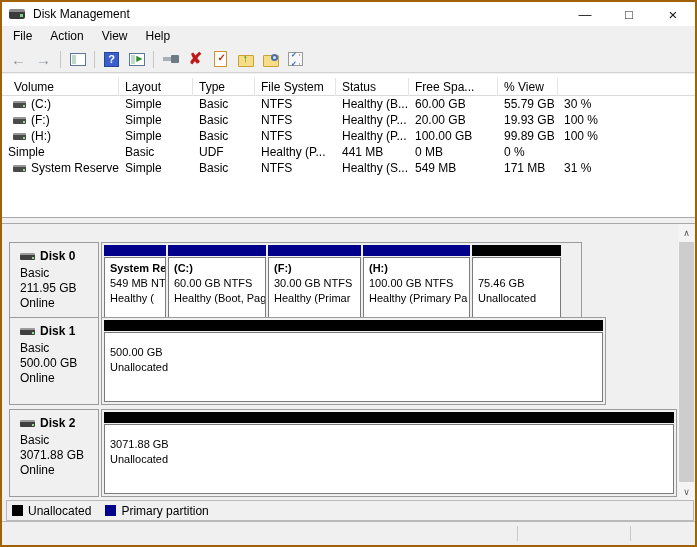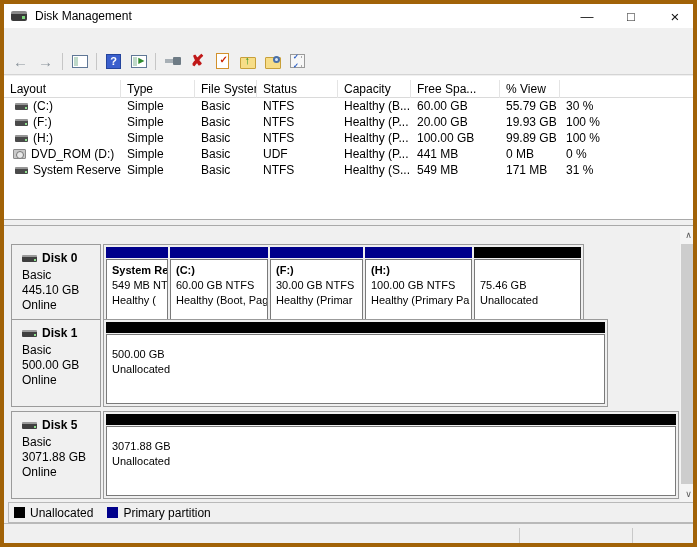--- a/index.html
+++ b/index.html
@@ -1,17 +1,17 @@
 <!DOCTYPE html>
 <html><head>
 <meta charset="utf-8">
 <style>
   * { margin:0; padding:0; box-sizing:border-box; }
   body { font-family:"Liberation Sans", sans-serif; background:#fff; }
-  .window { position:relative; width:697px; height:547px; border:4px solid #a16207;
+  .window { position:relative; width:697px; height:547px; border:2px solid #a16207;
             background:#F0F0F0; color:#000; overflow:hidden; font-size:12px; }
 
   
   .titlebar { position:absolute; left:0; top:0; width:693px; height:24px; background:#fff;
               display:flex; align-items:center; padding-left:7px; }
   .app-ic { width:16px; height:10px; border-radius:2px; margin-right:8px; flex:none;
             background:linear-gradient(#8a8a8a 0 3px,#3a3a3a 3px); position:relative; }
   .app-ic::after { content:""; position:absolute; right:2px; bottom:2px; width:3px; height:3px; background:#7CD67C; }
   .controls { margin-left:auto; display:flex; }
   .win-btn { width:44px; height:24px; display:flex; align-items:center; justify-content:center;
@@ -111,20 +111,26 @@
   <div class="titlebar">
     <span class="app-ic"></span>
     <span>Disk Management</span>
     <span class="controls">
       <span class="win-btn">—</span>
       <span class="win-btn">□</span>
       <span class="win-btn" style="font-size:15px">×</span>
     </span>
   </div>
 
+  <div class="menubar">
+    <span class="menu-item">File</span>
+    <span class="menu-item">Action</span>
+    <span class="menu-item">View</span>
+    <span class="menu-item">Help</span>
+  </div>
 
   <div class="toolbar">
     <span class="tbtn">
       <span class="arrow">←</span>
       </span>
     <span class="tbtn">
       <span class="arrow">→</span>
       </span>
     <span class="tsep"></span>
     <span class="tbtn">
@@ -176,25 +182,25 @@
         <span class="prow">
             <span class="pchk">✓</span>
             <span class="pline"></span>
           </span>
       </span>
       </span>
   </div>
 
   <div class="listpane">
     <div class="vgrid vhead">
+      <span class="hc first">Volume</span>
       <span class="hc">Layout</span>
       <span class="hc">Type</span>
       <span class="hc">File System</span>
       <span class="hc">Status</span>
-      <span class="hc">Capacity</span>
       <span class="hc">Free Spa...</span>
       <span class="hc">% View</span>
       <span class="hc filler"></span>
     </div>
 
     <div class="vgrid vrow">
       <span class="c vol-cell">
           <span class="vol-ic"></span>
           <span>(C:)</span>
         </span>
@@ -229,24 +235,20 @@
       <span class="c">Simple</span>
       <span class="c">Basic</span>
       <span class="c">NTFS</span>
       <span class="c">Healthy (P...</span>
       <span class="c">100.00 GB</span>
       <span class="c">99.89 GB</span>
       <span class="c">100 %</span>
       <span class="c"></span>
     </div>
     <div class="vgrid vrow">
-      <span class="c vol-cell" style="padding-left:9px">
-          <span class="dvd-ic"></span>
-          <span>DVD_ROM (D:)</span>
-        </span>
       <span class="c">Simple</span>
       <span class="c">Basic</span>
       <span class="c">UDF</span>
       <span class="c">Healthy (P...</span>
       <span class="c">441 MB</span>
       <span class="c">0 MB</span>
       <span class="c">0 %</span>
       <span class="c"></span>
     </div>
     <div class="vgrid vrow">
@@ -269,21 +271,21 @@
 
   <div class="bottompane">
 
     <div class="disk-row" style="top:18px;width:573px">
       <div class="disk-label">
         <div class="dname">
             <span class="disk-ic"></span>
           <span>Disk 0</span>
           </div>
         <div class="dline">Basic</div>
-        <div class="dline">445.10 GB</div>
+        <div class="dline">211.95 GB</div>
         <div class="dline">Online</div>
       </div>
       <div class="band" style="width:481px">
         <div class="pcell" style="width:62px">
           <div class="phead" style="background-color: rgb(0, 0, 139);"></div>
           <div class="pbody">
             <div class="pl b">System Reserved</div>
             <div class="pl">549 MB NTFS</div>
             <div class="pl">Healthy (</div>
           </div>
@@ -305,21 +307,21 @@
           </div>
         </div>
         <div class="pcell" style="width:107px">
           <div class="phead" style="background-color: rgb(0, 0, 139);"></div>
           <div class="pbody">
             <div class="pl b">(H:)</div>
             <div class="pl">100.00 GB NTFS</div>
             <div class="pl">Healthy (Primary Pa</div>
           </div>
         </div>
-        <div class="pcell" style="width:107px">
+        <div class="pcell" style="width:89px">
           <div class="phead" style="background-color: rgb(0, 0, 0);"></div>
           <div class="pbody">
             <div class="pl b"></div>
             <div class="pl">75.46 GB</div>
             <div class="pl">Unallocated</div>
           </div>
         </div>
       </div>
     </div>
 
@@ -341,21 +343,21 @@
             <div class="pl">Unallocated</div>
           </div>
         </div>
       </div>
     </div>
 
     <div class="disk-row" style="top:185px;width:668px">
       <div class="disk-label">
         <div class="dname">
             <span class="disk-ic"></span>
-          <span>Disk 5</span>
+          <span>Disk 2</span>
           </div>
         <div class="dline">Basic</div>
         <div class="dline">3071.88 GB</div>
         <div class="dline">Online</div>
       </div>
       <div class="band" style="width:576px">
         <div class="pcell grow">
           <div class="phead" style="background-color: rgb(0, 0, 0);"></div>
           <div class="pbody" style="padding-top:12px">
             <div class="pl">3071.88 GB</div>

